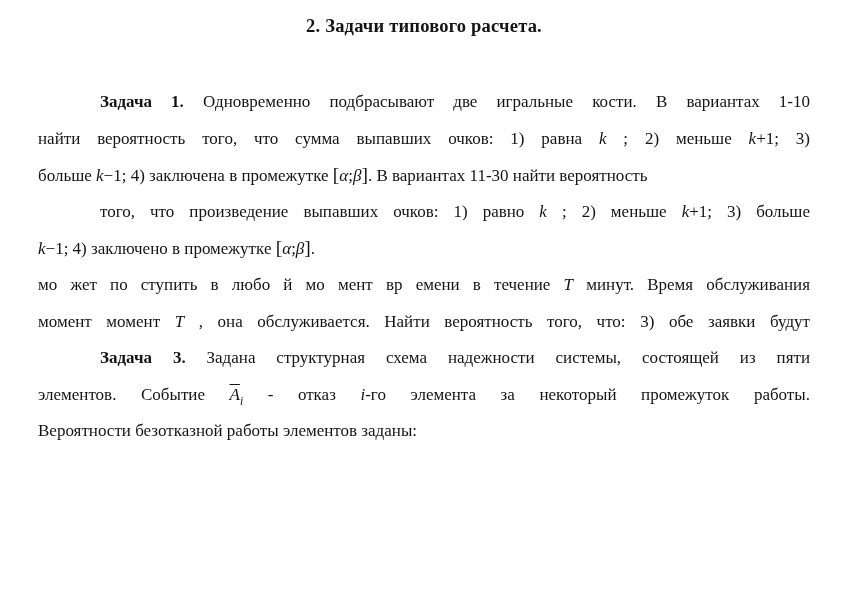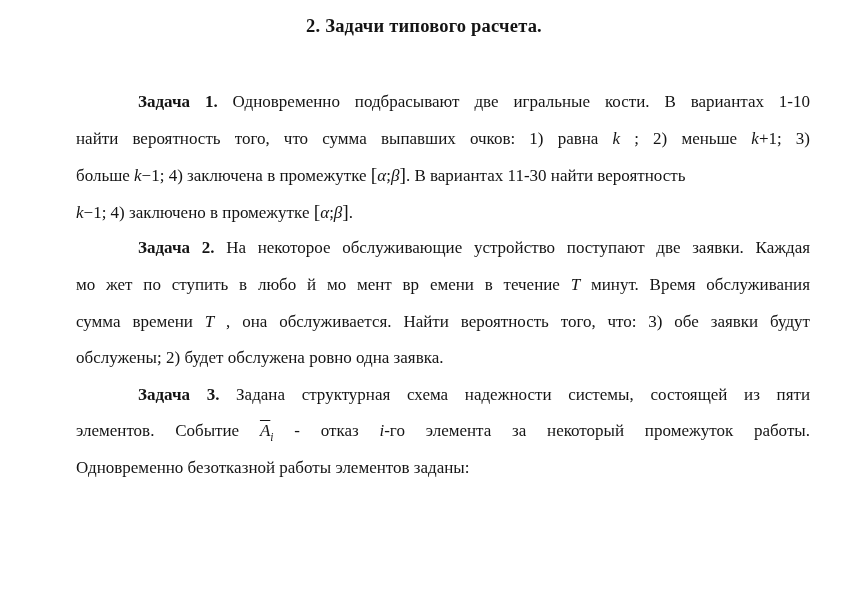--- a/index.html
+++ b/index.html
@@ -28,21 +28,20 @@
     margin: 0 0 44px 0;
     letter-spacing: 0.2px;
   }
   .para { margin: 0; }
   .line {
     font-size: 17px;
     line-height: 36.6px;
     height: 36.6px;
     white-space: normal;
     overflow: visible;
-    margin-left: 38px;
   }
   .line.justify {
     text-align: justify;
     text-align-last: justify;
   }
   .line.lastline {
     text-align: left;
     text-align-last: left;
   }
   .line.indent { text-indent: 62px; }
@@ -70,27 +69,26 @@
 
 <div class="doc">
   <h1 class="doc-title">2. Задачи типового расчета.</h1>
   <div id="doc-body">
       <div class="para">
         <div class="line justify indent"><span class="seg-b">Задача 1.</span><span class="seg-r"> Одновременно подбрасывают две игральные кости. В вариантах 1-10</span></div>
         <div class="line justify"><span class="seg-r">найти вероятность того, что сумма выпавших очков: 1) равна </span><span class="seg-i">k</span><span class="seg-r"> ; 2) меньше </span><span class="seg-i">k</span><span class="seg-r">+1; 3)</span></div>
         <div class="line lastline"><span class="seg-r">больше </span><span class="seg-i">k</span><span class="seg-r">−1; 4) заключена в промежутке </span><span class="seg-br">[</span><span class="seg-i">α</span><span class="seg-r">;</span><span class="seg-i">β</span><span class="seg-br">]</span><span class="seg-r">. В вариантах 11-30 найти вероятность</span></div>
       </div>
       <div class="para">
+        <div class="line justify indent"><span class="seg-r">того, что произведение выпавших очков: 1) равно </span><span class="seg-i">k</span><span class="seg-r"> ; 2) меньше </span><span class="seg-i">k</span><span class="seg-r">+1; 3) больше</span></div>
         <div class="line lastline"><span class="seg-i">k</span><span class="seg-r">−1; 4) заключено в промежутке </span><span class="seg-br">[</span><span class="seg-i">α</span><span class="seg-r">;</span><span class="seg-i">β</span><span class="seg-br">]</span><span class="seg-r">.</span></div>
       </div>
       <div class="para">
-        <div class="line justify indent"><span class="seg-b">Задача 2.</span><span class="seg-r"> На некоторое обслуживающие устройство поступают две заявки. Каждая</span></div>
         <div class="line justify"><span class="seg-r">мо жет по ступить в любо й мо мент вр емени в течение </span><span class="seg-i">T</span><span class="seg-r"> минут. Время обслуживания</span></div>
-        <div class="line justify"><span class="seg-r">сумма времени </span><span class="seg-i">T</span><span class="seg-r"> , она обслуживается. Найти вероятность того, что: 3) обе заявки будут</span></div>
-        <div class="line lastline"><span class="seg-r">обслужены; 2) будет обслужена ровно одна заявка.</span></div>
+        <div class="line justify"><span class="seg-r">момент момент </span><span class="seg-i">T</span><span class="seg-r"> , она обслуживается. Найти вероятность того, что: 3) обе заявки будут</span></div>
       </div>
       <div class="para">
         <div class="line justify indent"><span class="seg-b">Задача 3.</span><span class="seg-r"> Задана структурная схема надежности системы, состоящей из пяти</span></div>
         <div class="line justify"><span class="seg-r">элементов. Событие </span><span class="seg-o">A</span><span class="seg-si">i</span><span class="seg-r"> - отказ </span><span class="seg-i">i</span><span class="seg-r">-го элемента за некоторый промежуток работы.</span></div>
-        <div class="line lastline"><span class="seg-r">Одновременно безотказной работы элементов заданы:</span></div>
+        <div class="line lastline"><span class="seg-r">Вероятности безотказной работы элементов заданы:</span></div>
       </div>
     </div>
 </div>
 
 </body></html>

